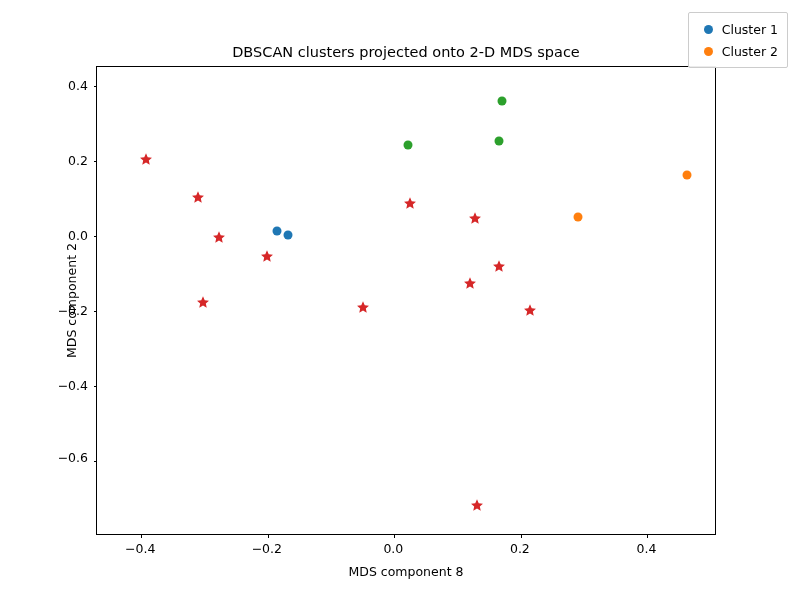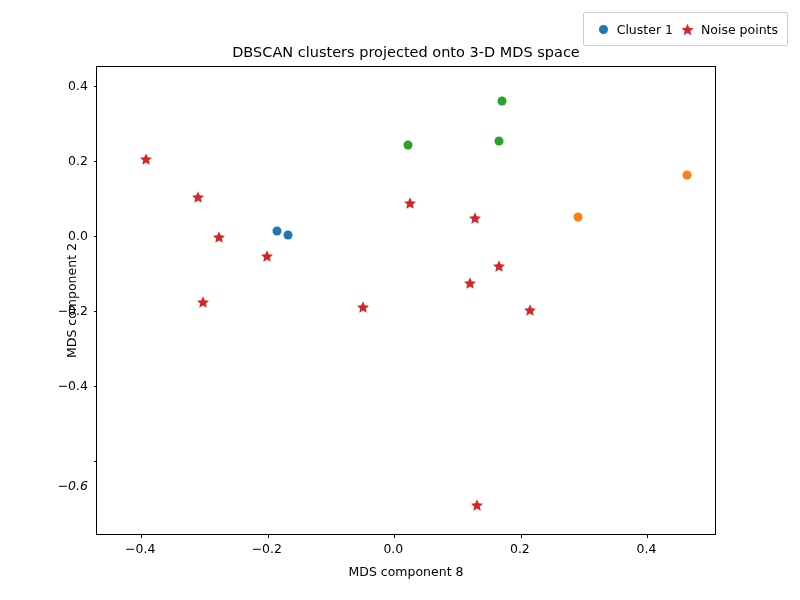--- a/index.html
+++ b/index.html
@@ -118,21 +118,21 @@
   
   #legend {
     position: absolute;
     right: 12px;
     top: 12px;
     background: rgba(255,255,255,0.92);
     border: 1px solid #cccccc;
     border-radius: 2px;
     padding: 6px 9px 6px 7px;
     display: flex;
-    flex-direction: row;
+    flex-direction: column;
     gap: 2px;
   }
   .legend-entry {
     display: flex;
     align-items: center;
     height: 20px;
   }
   .legend-marker {
     width: 26px;
     display: flex;
@@ -144,21 +144,21 @@
     font-size: 12.5px;
     color: #000000;
     white-space: nowrap;
   }
 </style>
 </head>
 <body>
 
 <div id="figure">
 
-  <div id="chart-title">DBSCAN clusters projected onto 3-D MDS space</div>
+  <div id="chart-title">DBSCAN clusters projected onto 2-D MDS space</div>
 
   <div id="ylabel">
     <span>MDS component 2</span>
   </div>
 
   <div id="xlabel">MDS component 8</div>
 
   <div id="plot-area">
     <div id="points-layer">
         <div class="point" style="left: 179.67px; top: 163.96px;">
@@ -264,33 +264,31 @@
       <div class="xtick-label" style="left: 140.29px;">−0.4</div>
       <div class="xtick-label" style="left: 266.82px;">−0.2</div>
       <div class="xtick-label" style="left: 393.35px;">0.0</div>
       <div class="xtick-label" style="left: 519.88px;">0.2</div>
       <div class="xtick-label" style="left: 646.41px;">0.4</div>
       <div class="ytick-label" style="top: 84.76px;">0.4</div>
       <div class="ytick-label" style="top: 159.8px;">0.2</div>
       <div class="ytick-label" style="top: 234.84px;">0.0</div>
       <div class="ytick-label" style="top: 309.88px;">−0.2</div>
       <div class="ytick-label" style="top: 384.92px;">−0.4</div>
-      <div class="ytick-label" style="top: 485px; font-style: italic;">−0.6</div>
+      <div class="ytick-label" style="top: 457px;">−0.6</div>
     </div>
 
   <div id="legend">
       <div class="legend-entry">
         <span class="legend-marker">
           <span style="display:block;width:9px;height:9px;border-radius:50%;background:#1f77b4"></span>
         </span>
         <span class="legend-label">Cluster 1</span>
       </div>
       <div class="legend-entry">
         <span class="legend-marker">
-          <svg viewBox="0 0 24 24" width="13" height="13">
-            <polygon points="12,1.5 15.2,8.8 23,9.6 17.2,14.9 18.9,22.5 12,18.6 5.1,22.5 6.8,14.9 1,9.6 8.8,8.8" fill="#d62728"></polygon>
-          </svg>
+          <span style="display:block;width:9px;height:9px;border-radius:50%;background:#ff7f0e"></span>
         </span>
-        <span class="legend-label">Noise points</span>
+        <span class="legend-label">Cluster 2</span>
       </div>
     </div>
 
 </div>
 
 </body></html>

